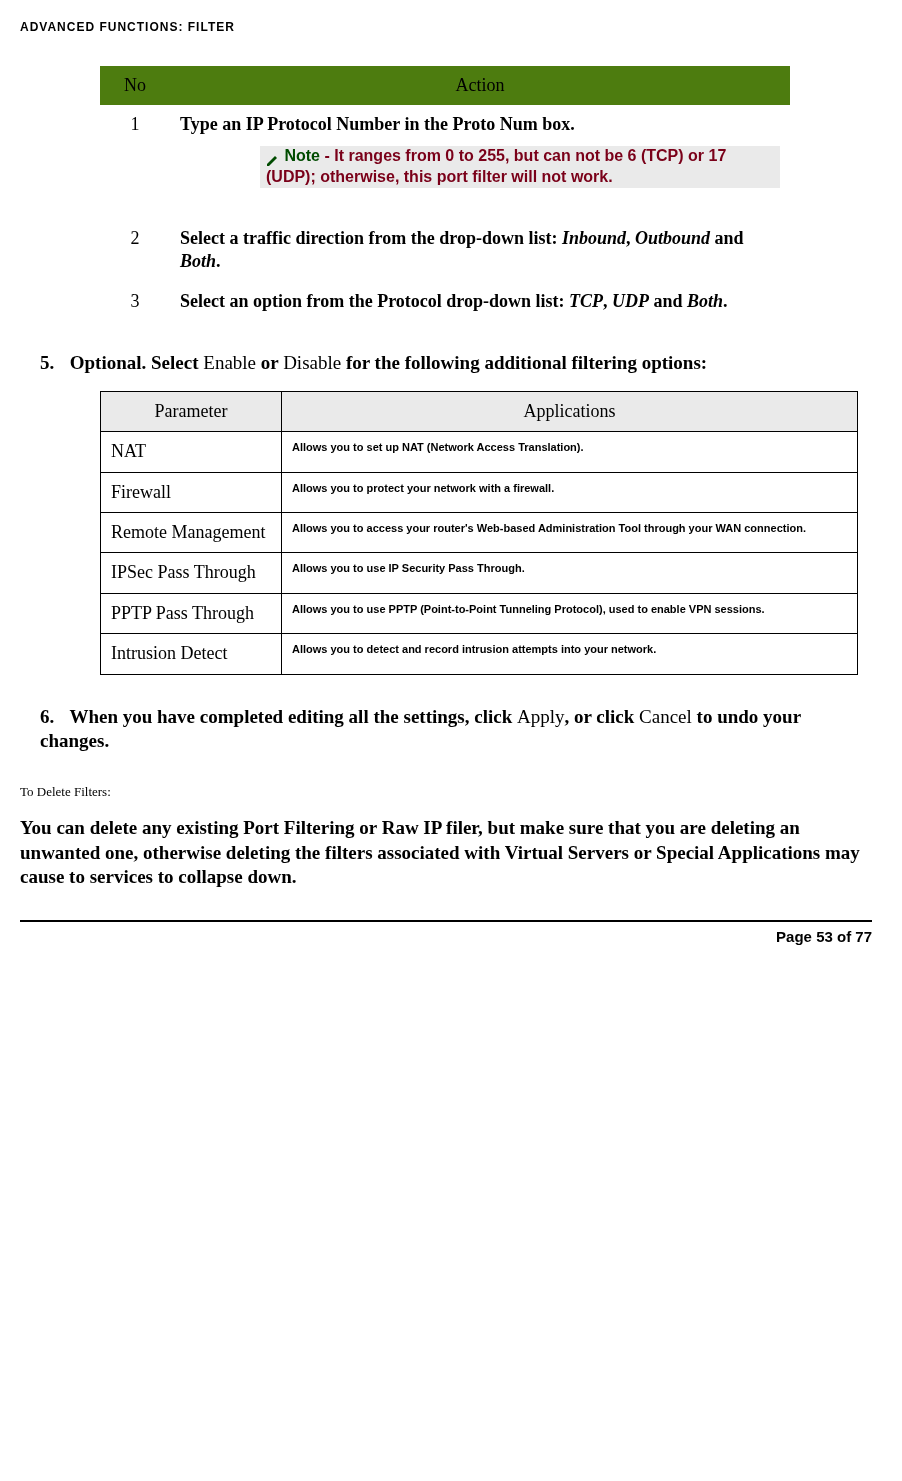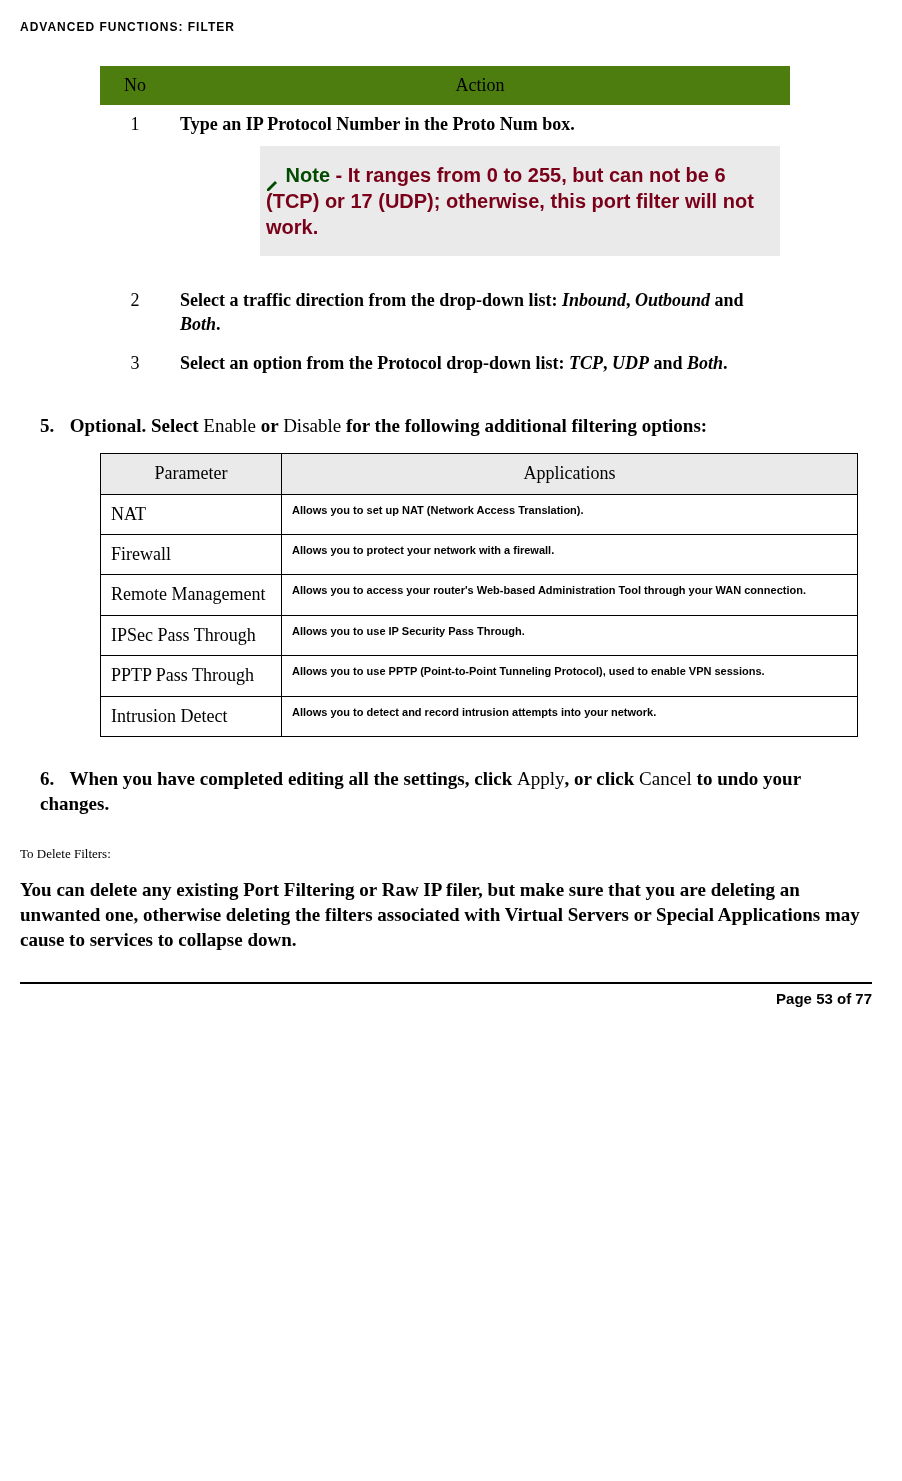--- a/index.html
+++ b/index.html
@@ -32,24 +32,24 @@
     background: #4d7c0f;
     font-weight: normal;
     font-family: "Times New Roman", Times, serif;
     font-size: 18px;
   }
   .table1 .no-col { width: 50px; text-align: center; }
   .table1 .action-col { text-align: center; }
   .action-text { font-weight: bold; }
   .note-box {
     background: #eaeaea;
-    margin: 10px 0 17px 80px;
-    padding: 16px 6px;
+    margin: 10px 0 23px 80px;
+    padding: 0 6px;
     font-family: Verdana, Arial, sans-serif;
-    font-size: 20px;
+    font-size: 16px;
     font-weight: bold;
     color: #7a0019;
   }
   .note-label { color: #004b00; }
   .pencil-icon {
     display: inline-block;
     width: 14px;
     height: 12px;
     vertical-align: middle;
   }

